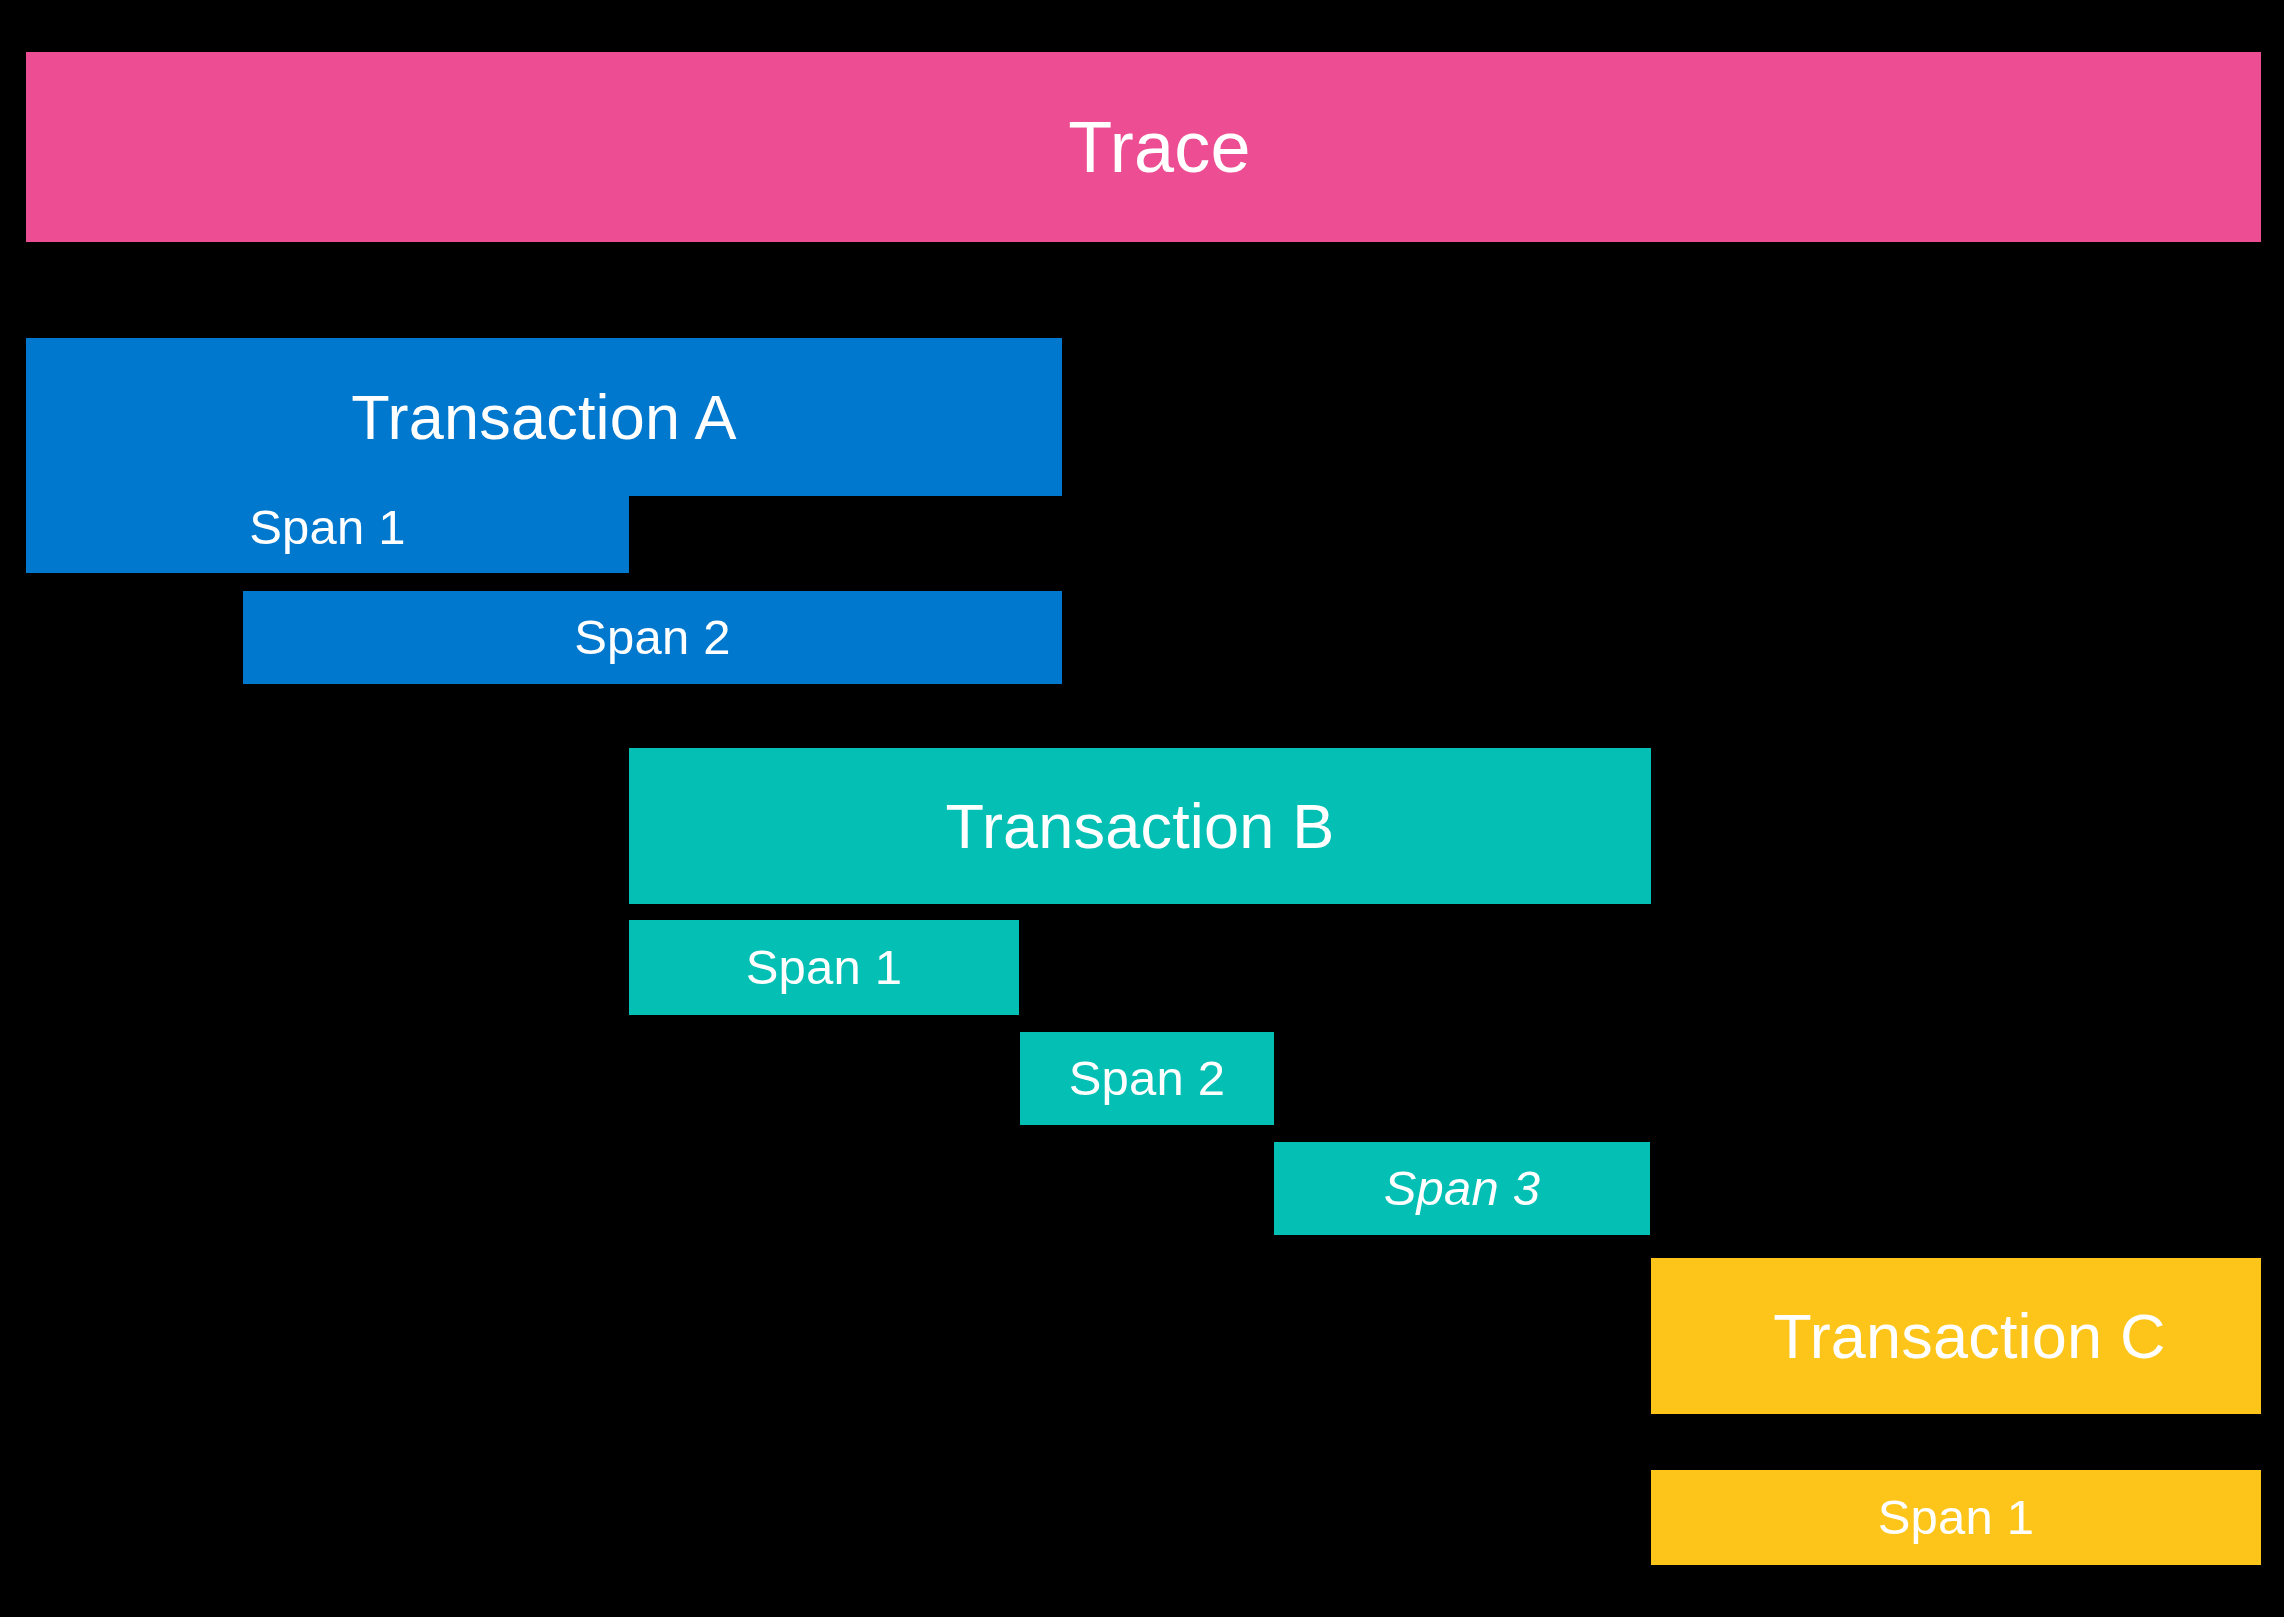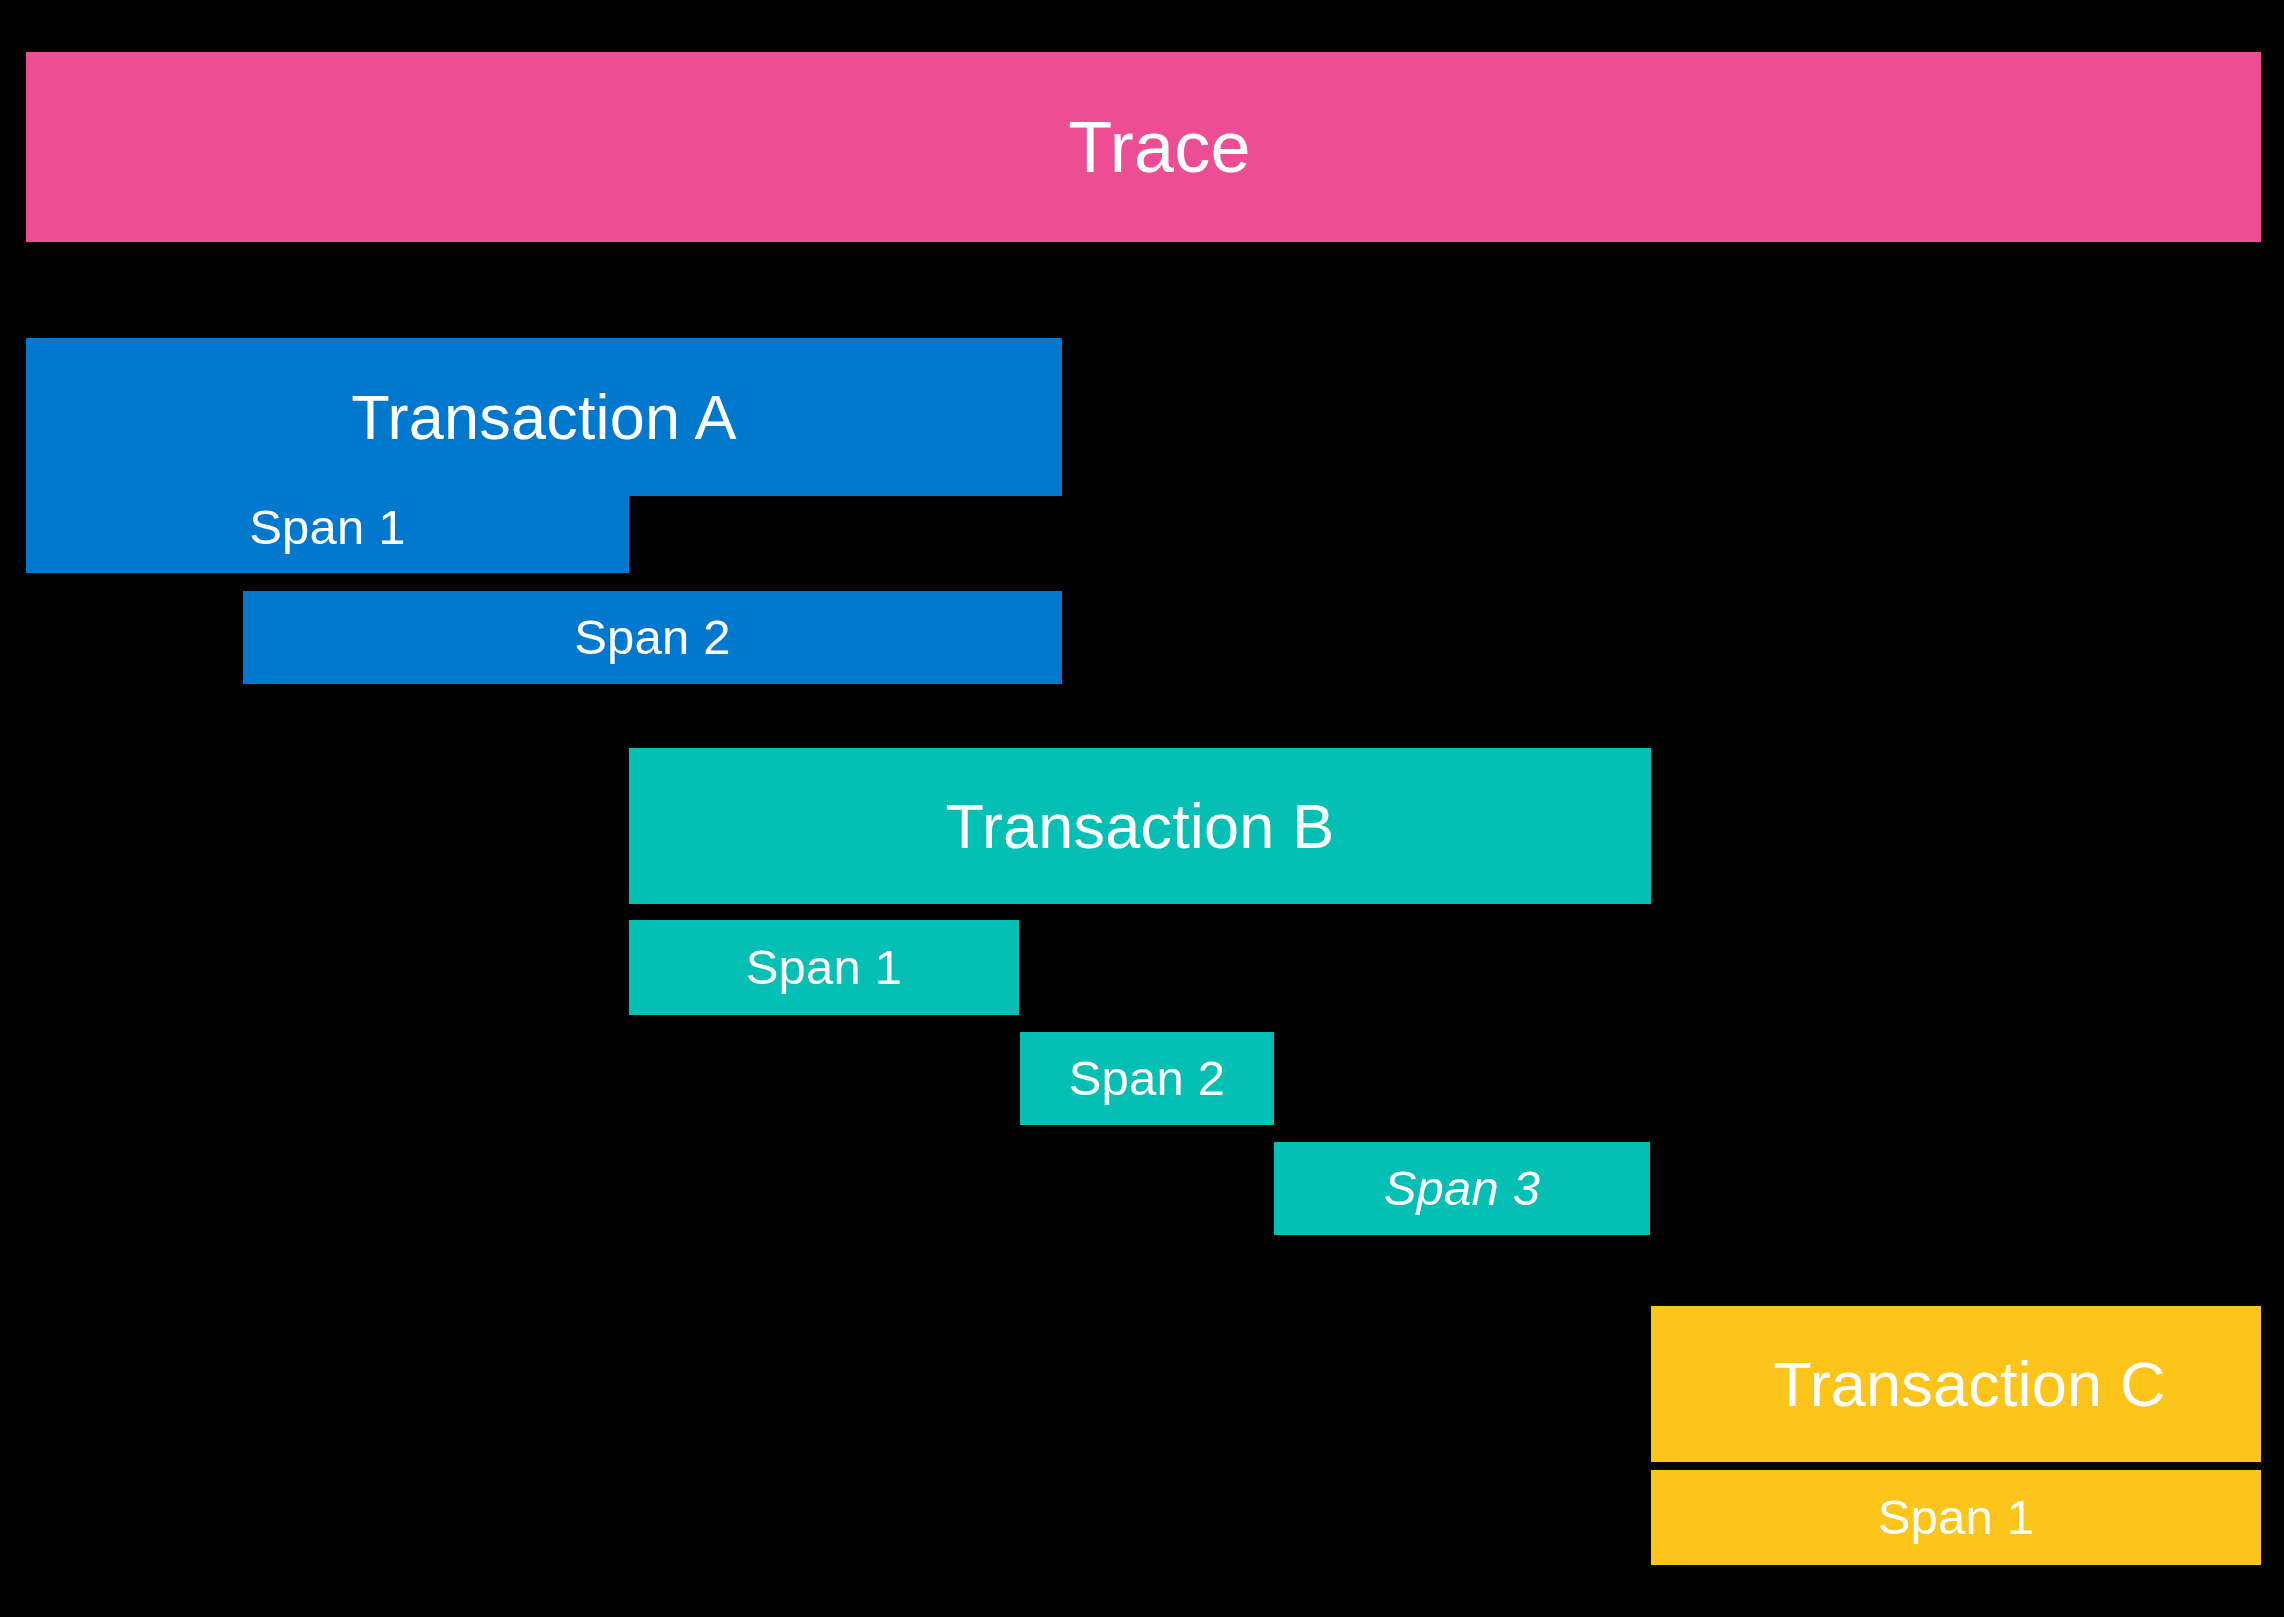--- a/index.html
+++ b/index.html
@@ -62,20 +62,20 @@
     </div>
     <div class="bar tier-span" style="left: 629px; top: 920px; width: 390px; height: 95px; background: rgb(3, 191, 180);">
       <span class="bar-label">Span 1</span>
     </div>
     <div class="bar tier-span" style="left: 1020px; top: 1032px; width: 254px; height: 93px; background: rgb(3, 191, 180);">
       <span class="bar-label">Span 2</span>
     </div>
     <div class="bar tier-span" style="left: 1274px; top: 1142px; width: 376px; height: 93px; background: rgb(3, 191, 180); font-style: italic;">
       <span class="bar-label">Span 3</span>
     </div>
-    <div class="bar tier-transaction" style="left: 1651px; top: 1306px; width: 610px; height: 156px; background: rgb(253, 197, 26); padding-left: 27px;">
+    <div class="bar tier-transaction" style="left: 1651px; top: 1258px; width: 610px; height: 156px; background: rgb(253, 197, 26); padding-left: 27px;">
       <span class="bar-label">Transaction C</span>
     </div>
     <div class="bar tier-span" style="left: 1651px; top: 1470px; width: 610px; height: 95px; background: rgb(253, 197, 26);">
       <span class="bar-label">Span 1</span>
     </div>
   </div>
 
 
 </body></html>

